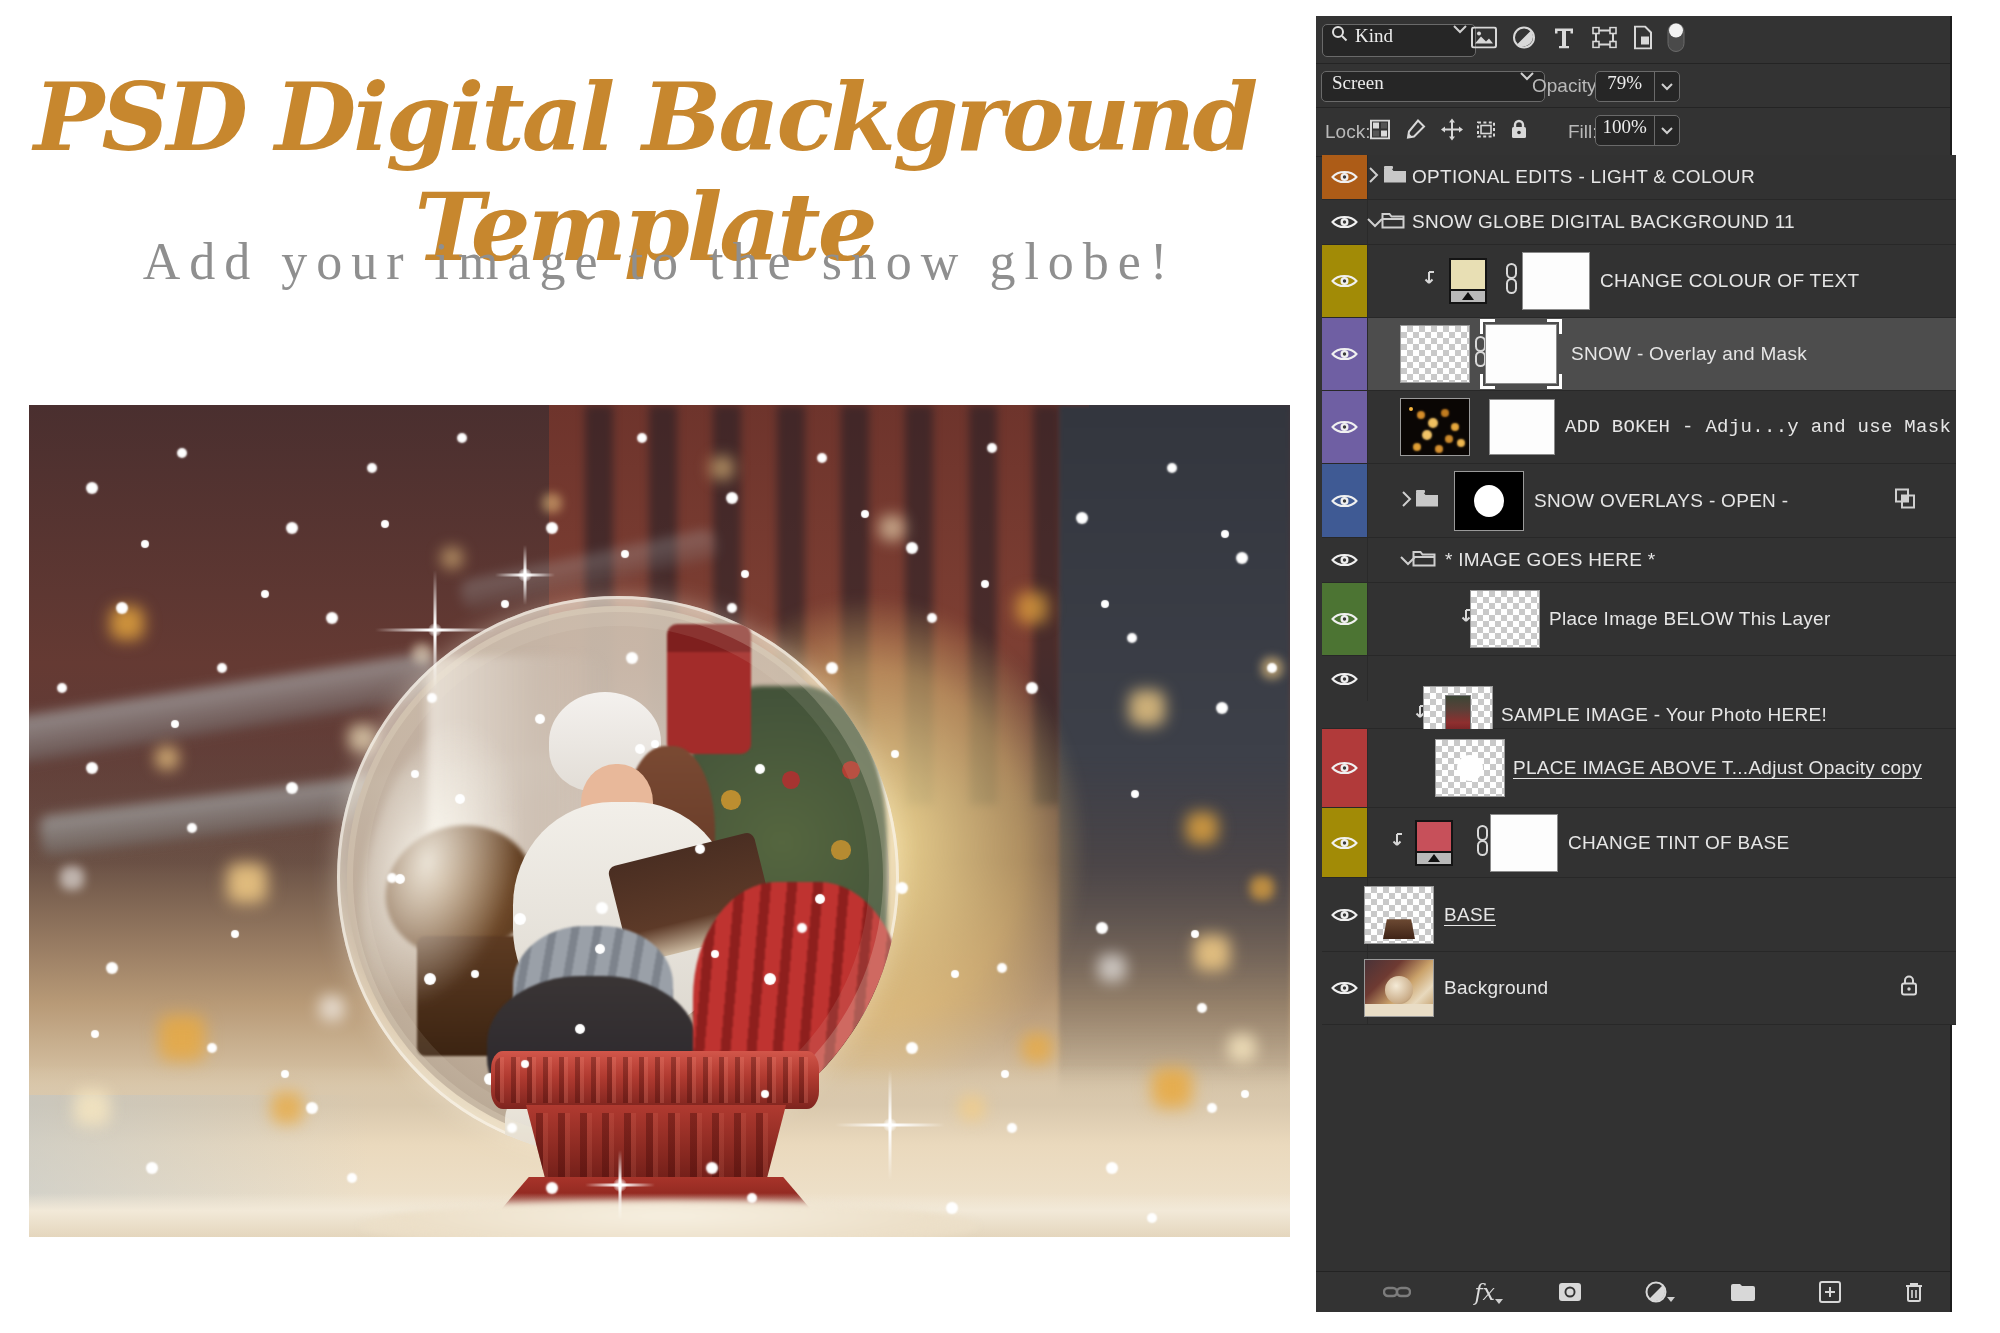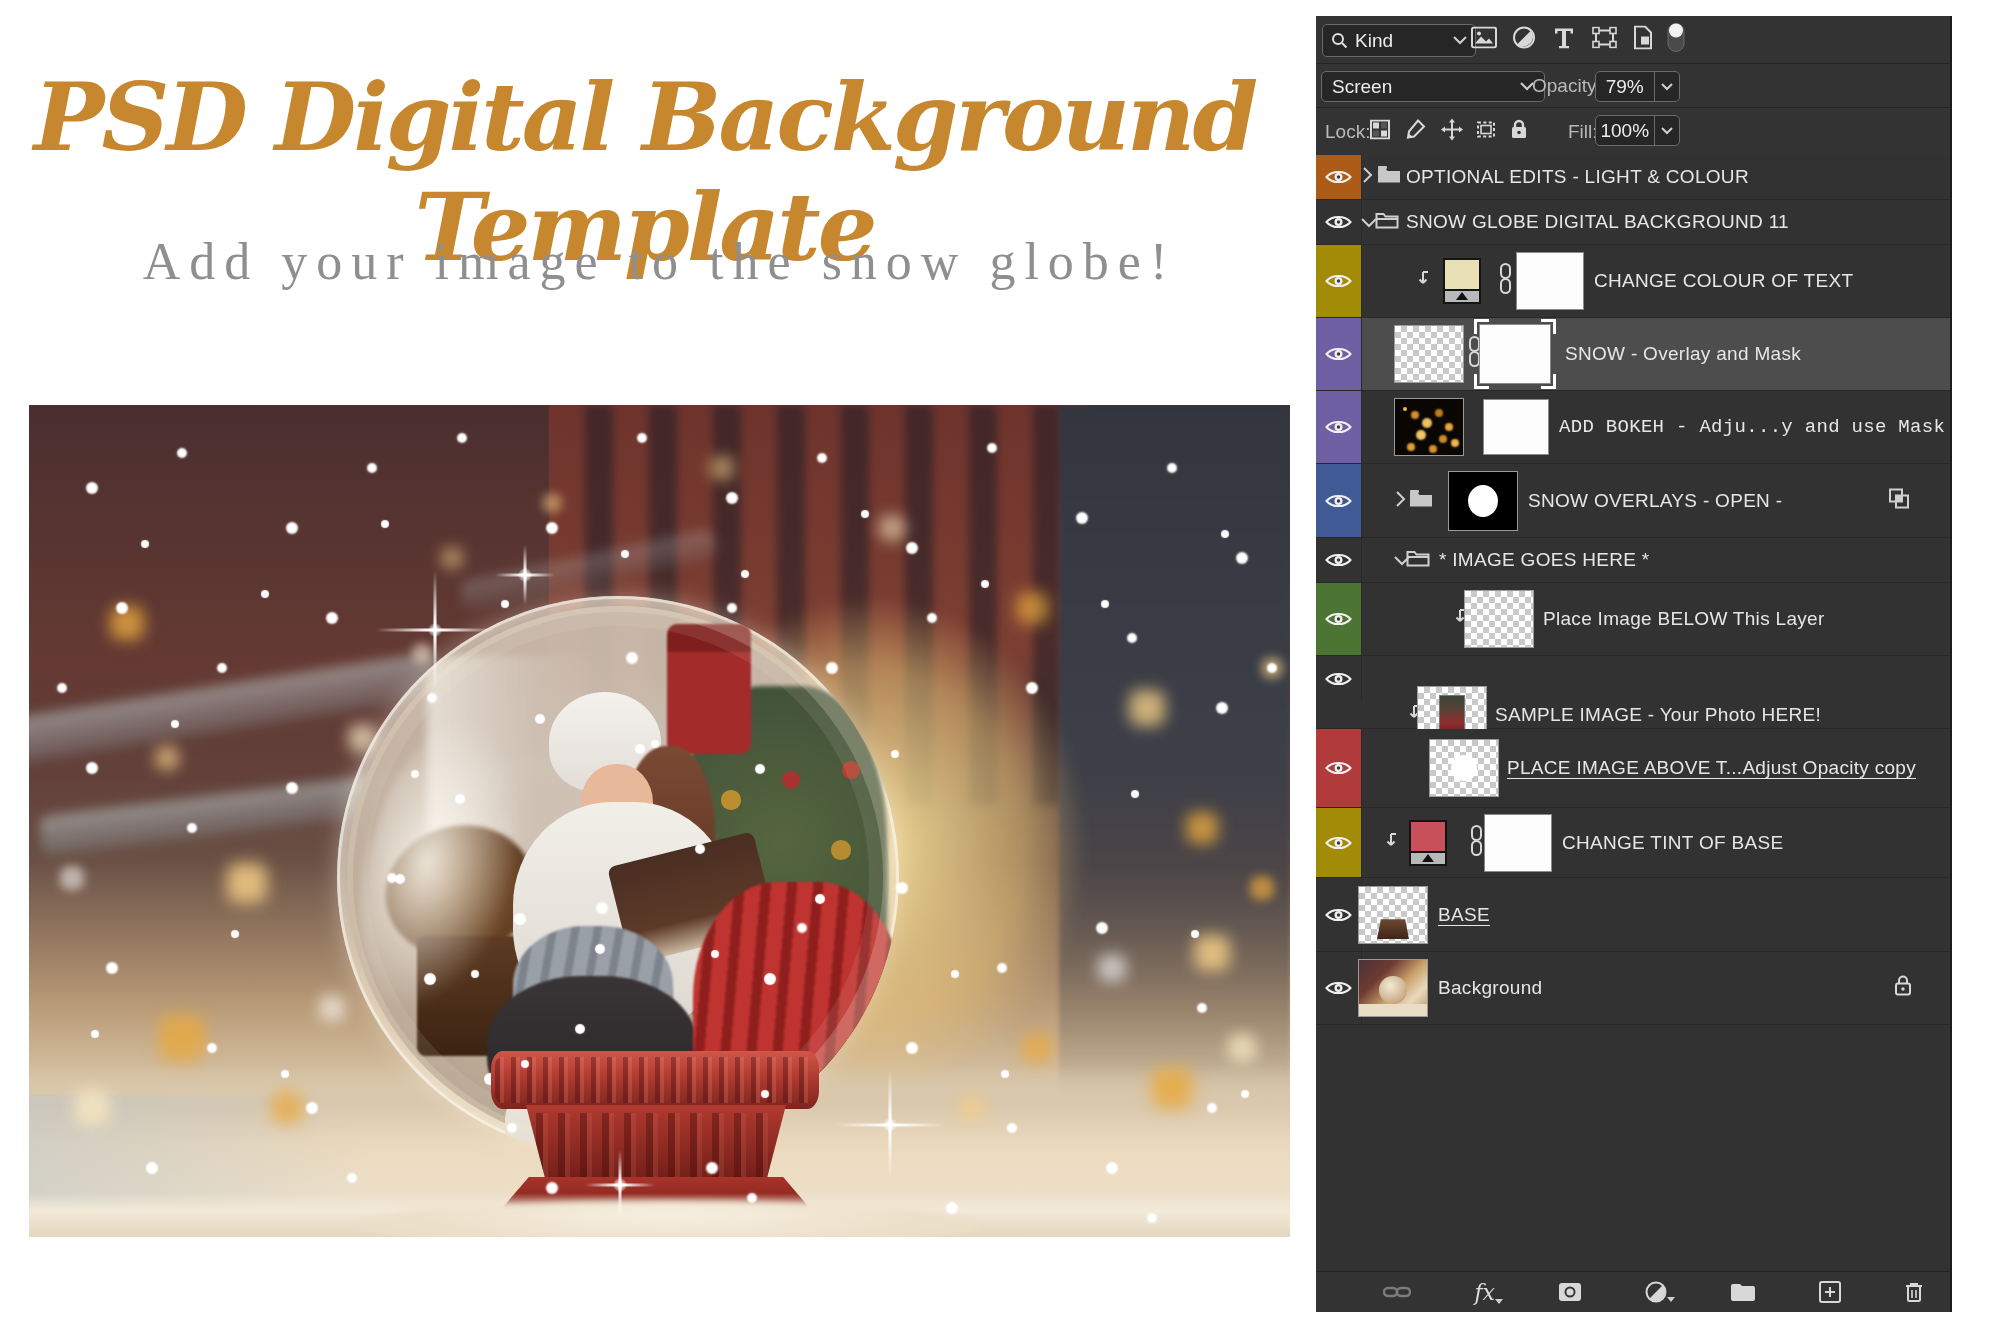--- a/index.html
+++ b/index.html
@@ -69,32 +69,32 @@
   .spark:before{width:100%;height:3px;transform:translate(-50%,-50%);}
   .spark:after{width:3px;height:100%;transform:translate(-50%,-50%);background:linear-gradient(180deg,rgba(255,255,255,0),#fff 45%,#fff 55%,rgba(255,255,255,0));}
   .spark i{position:absolute;left:50%;top:50%;width:14px;height:14px;border-radius:50%;
     background:radial-gradient(circle,#fff 0%,rgba(255,255,255,.5) 45%,rgba(255,255,255,0) 75%);transform:translate(-50%,-50%);}
   
   .panel{position:absolute;left:1316px;top:16px;width:634px;height:1296px;background:#323232;
     color:#e3e3e3;font-size:19px;border-right:2px solid #1c1c1c;}
   .hdr-row{position:relative;border-bottom:1px solid #242424;background:#333333;}
   .hrow1{height:47px;}.hrow2{height:43px;}.hrow3{height:48px;}
   .box{position:absolute;background:#262626;border:1.5px solid #6a6a6a;border-radius:5px;
-    display:flex;align-items:center;color:#ececec;}
+    display:flex;color:#ececec;font-family:Liberation Serif, serif;}
   .kind-box{left:6px;top:8px;width:136px;height:31px;padding:0 8px;gap:7px;}
   .blend-box{left:5px;top:7px;width:202px;height:29px;padding:0 10px;}
   .val-box{width:83px;height:29px;top:7px;}
   .val-box .v{flex:1;text-align:center;}
   .val-box .divider{width:1.5px;height:100%;background:#6a6a6a;}
   .val-box .chev{width:24px;display:flex;align-items:center;justify-content:center;}
   .hlabel{position:absolute;top:50%;transform:translateY(-50%);color:#b9b9b9;}
   .ficon{position:absolute;top:50%;transform:translateY(-50%);}
   .spacer{flex:1;}
   
-  .layers{position:absolute;left:0;top:139px;width:100%;}
+  .layers{position:absolute;left:6px;top:139px;width:100%;}
   .lrow{position:relative;width:100%;border-bottom:1px solid #282828;background:#323232;display:flex;}
   .lrow.sel{background:#4d4d4d;}
   .eye-cell{width:45px;flex:0 0 45px;display:flex;align-items:center;justify-content:center;
     border-right:1px solid #2a2a2a;}
   .rc{position:relative;flex:1;}
   .abs{position:absolute;top:50%;transform:translateY(-50%);}
   .lbl{white-space:nowrap;letter-spacing:.3px;color:#e6e6e6;}
   .lbl.u{text-decoration:underline;text-underline-offset:4px;}
   .thumb{box-sizing:border-box;border:1px solid #9a9a9a;}
   .chk{background-image:conic-gradient(#c9c9c9 25%,#ffffff 0 50%,#c9c9c9 0 75%,#ffffff 0);

